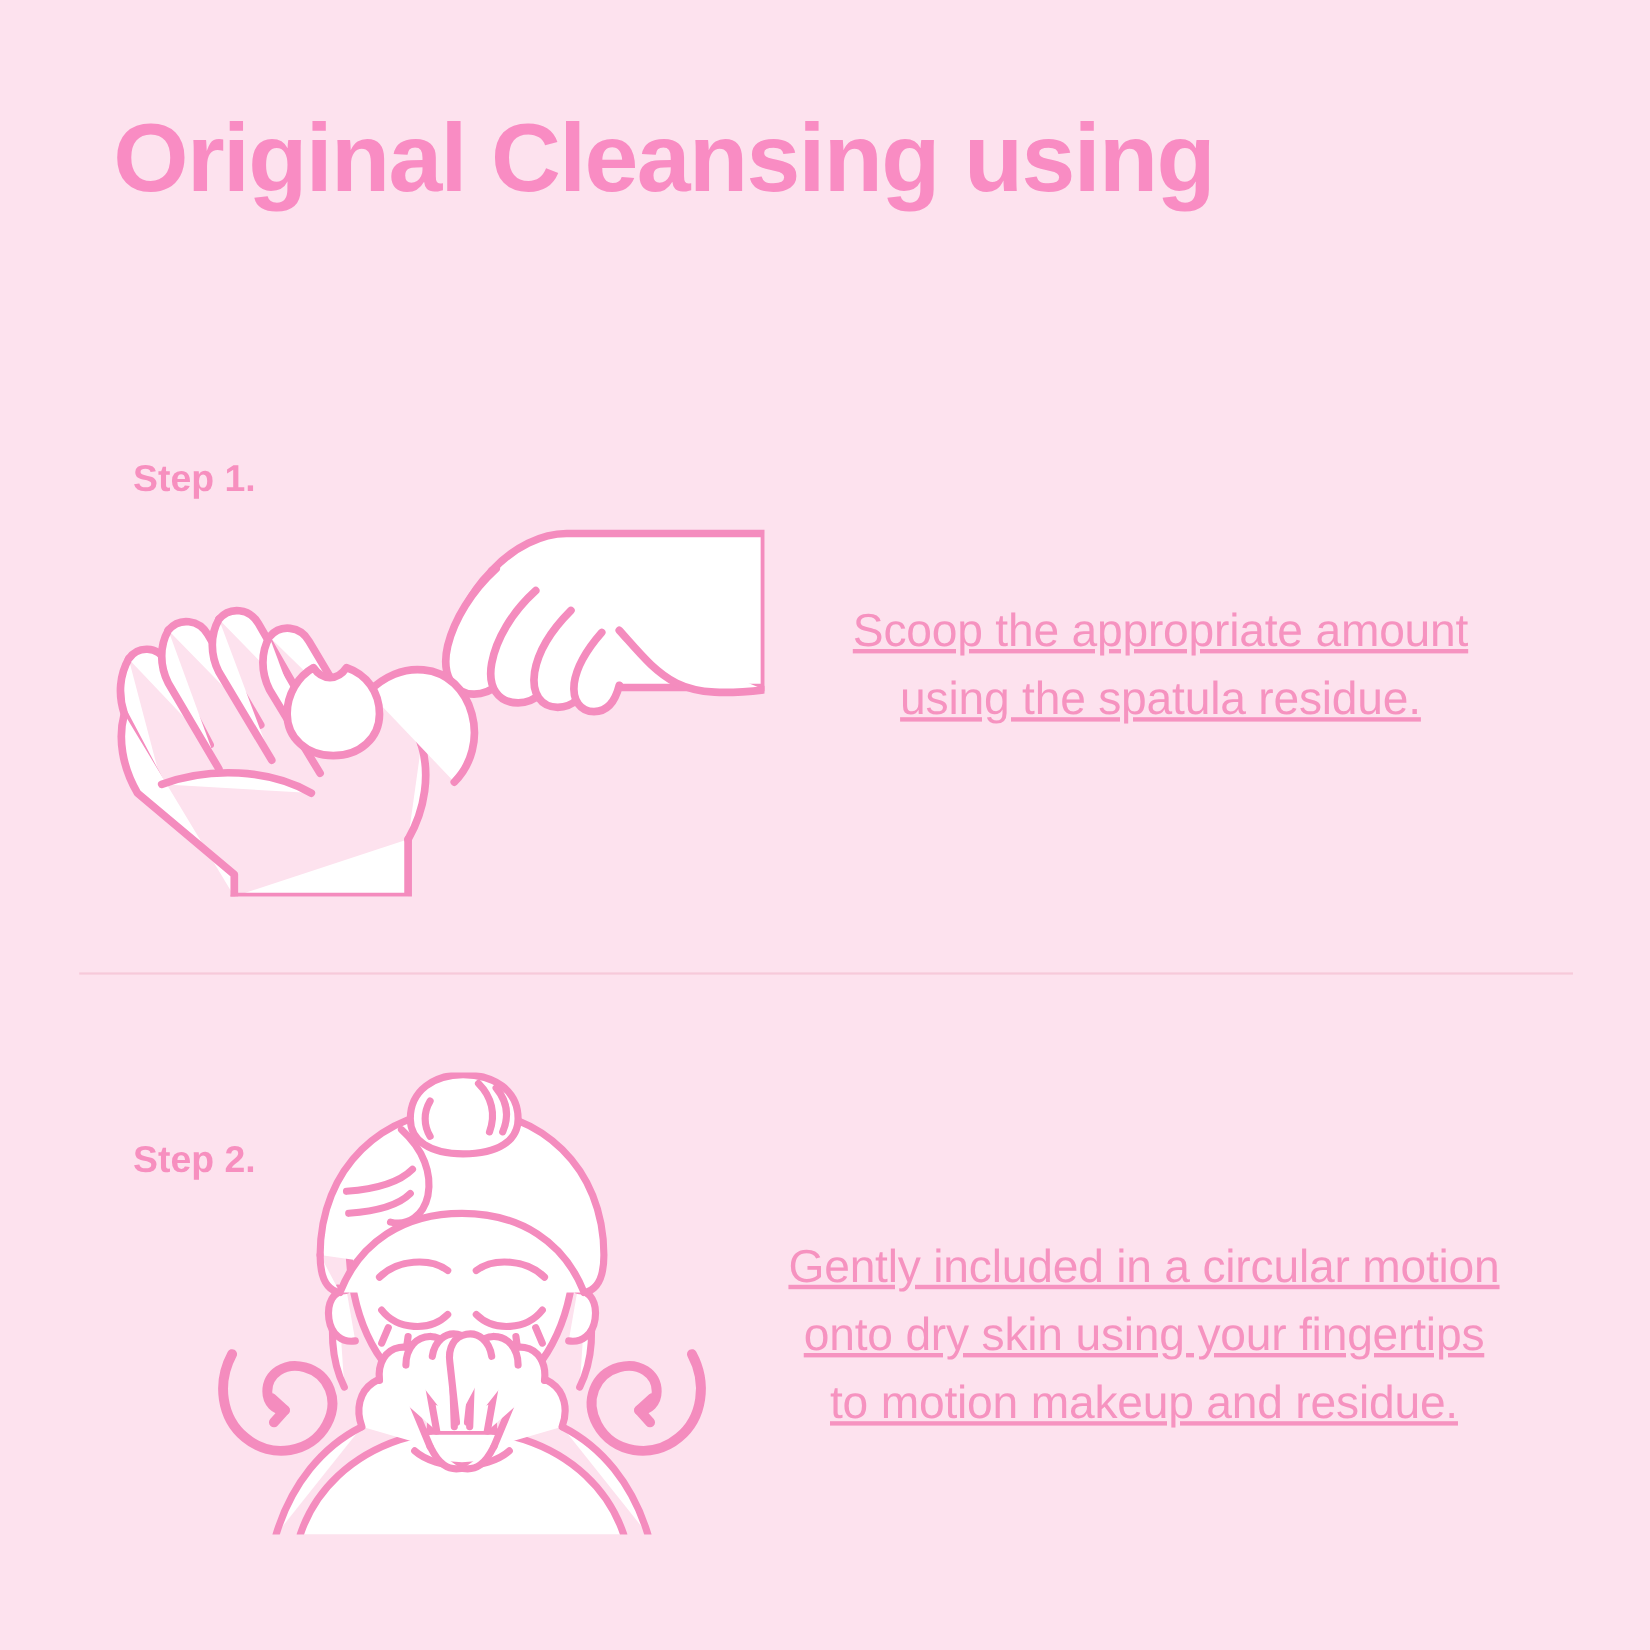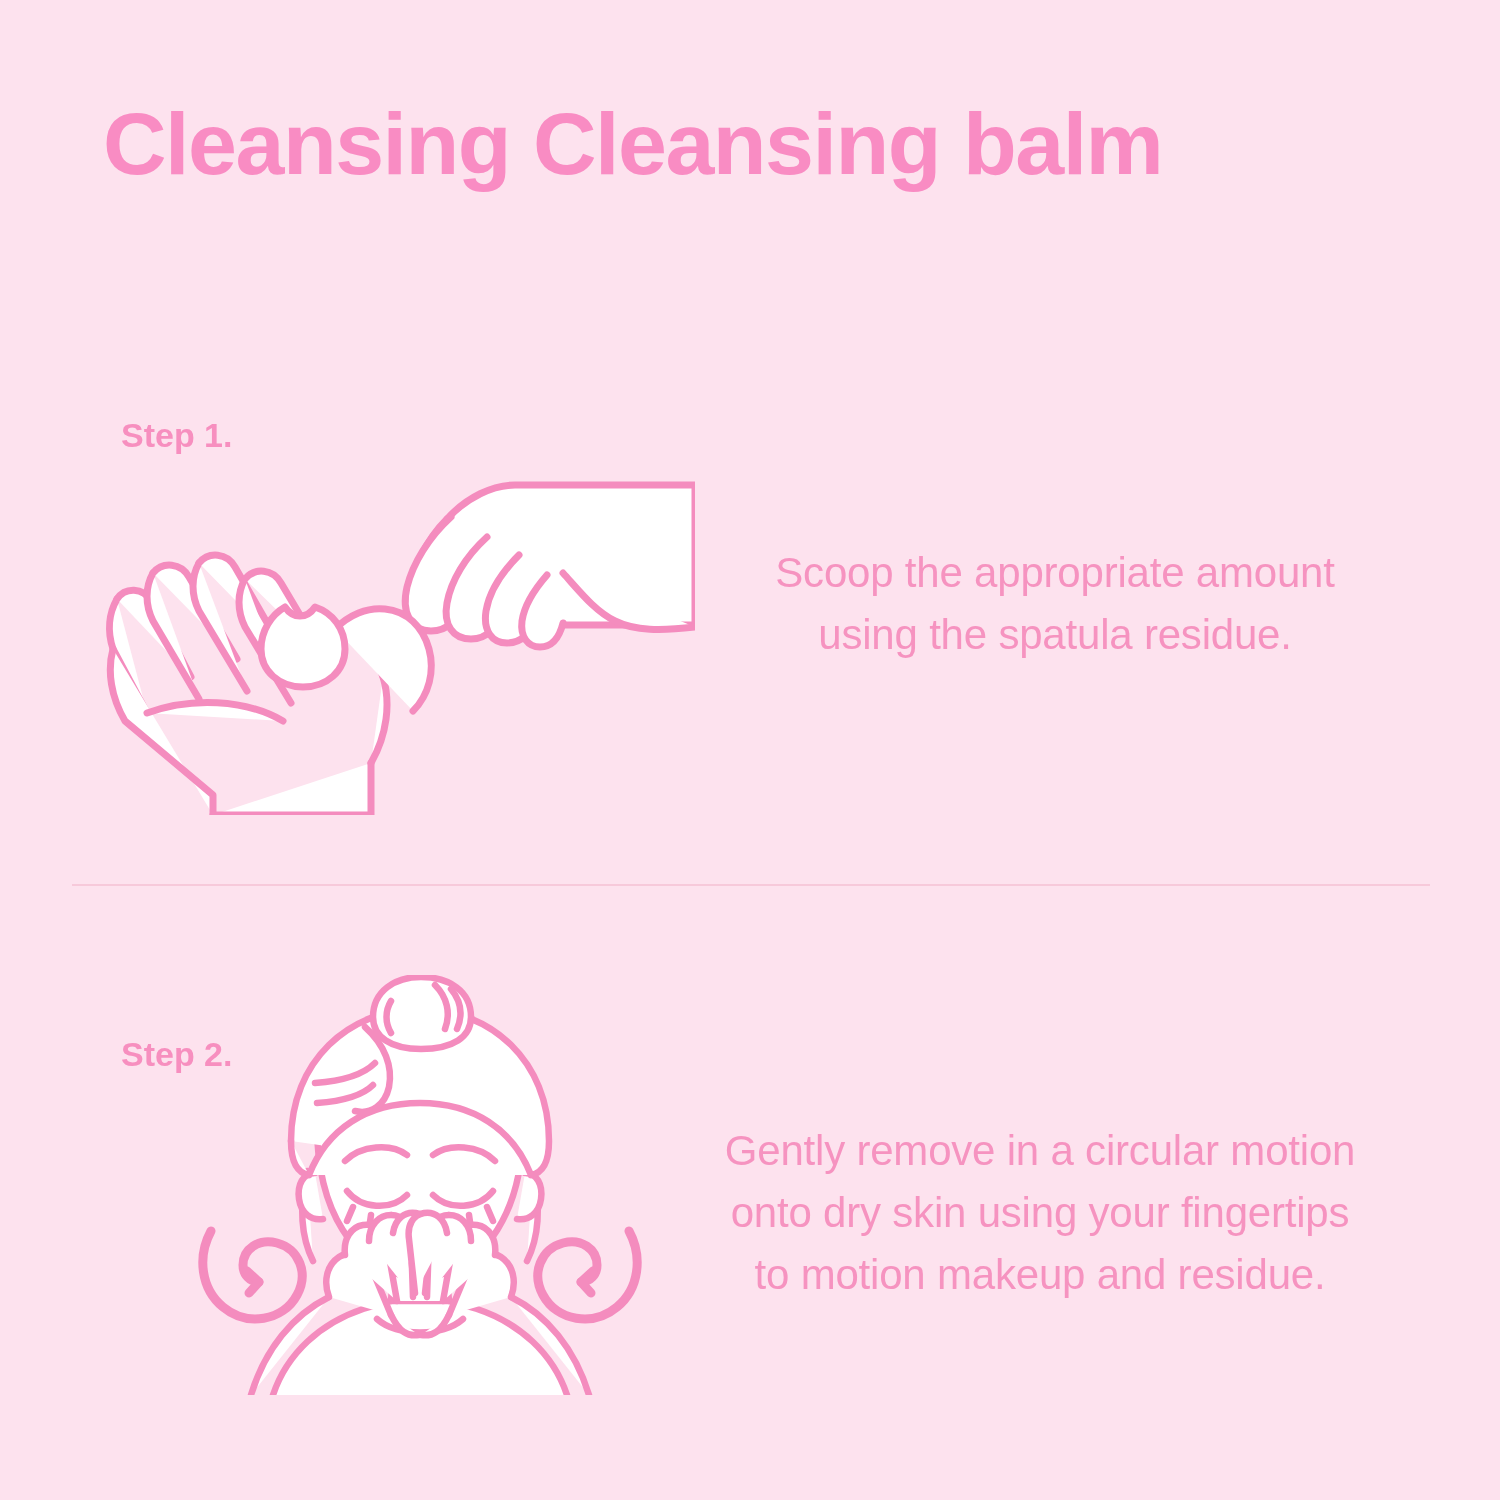--- a/index.html
+++ b/index.html
@@ -68,20 +68,21 @@
 
   .step-text {
     position: absolute;
     text-align: center;
     font-family: "Liberation Sans", sans-serif;
     font-weight: normal;
     font-size: 42px;
     line-height: 62px;
     color: #f693c0;
     letter-spacing: -0.2px;
+    text-decoration: underline;
   }
   .step-1 .step-text {
     left: 705px;
     top: 142px;
     width: 700px;
   }
   .step-2 .step-text {
     left: 660px;
     top: 155px;
     width: 760px;
@@ -97,21 +98,21 @@
     height: 2px;
     background: #f7c9da;
   }
 </style>
 </head>
 <body>
 
 <div class="page">
 
   <div class="title-block">
-    <div class="title-line">Cleansing Cleansing balm</div>
+    <div class="title-line">Original Cleansing using</div>
   </div>
 
   <div class="step step-1">
 
     <div class="step-label">Step 1.</div>
 
     <div class="step-art">
       <svg width="600" height="370" viewBox="0 0 600 370" fill="none" xmlns="http://www.w3.org/2000/svg">
         <g stroke="#f48cbe" stroke-width="7" stroke-linecap="round" stroke-linejoin="round" fill="#ffffff">
 
@@ -236,19 +237,19 @@
           <path d="M16 256 C 2 282, 6 314, 28 332 C 52 352, 88 346, 102 320 C 114 298, 104 274, 82 268 C 64 263, 48 274, 48 290 C 48 300, 55 307, 64 307"></path>
           <path d="M64 307 L 52 296 M64 307 L 54 318"></path>
 
           <path d="M434 256 C 448 282, 444 314, 422 332 C 398 352, 362 346, 348 320 C 336 298, 346 274, 368 268 C 386 263, 402 274, 402 290 C 402 300, 395 307, 386 307"></path>
           <path d="M386 307 L 398 296 M386 307 L 396 318"></path>
         </g>
       </svg>
     </div>
 
     <div class="step-text">
-      <span class="line">Gently remove in a circular motion</span>
+      <span class="line">Gently included in a circular motion</span>
       <span class="line">onto dry skin using your fingertips</span>
       <span class="line">to motion makeup and residue.</span>
     </div>
   </div>
 
 </div>
 
 </body></html>

